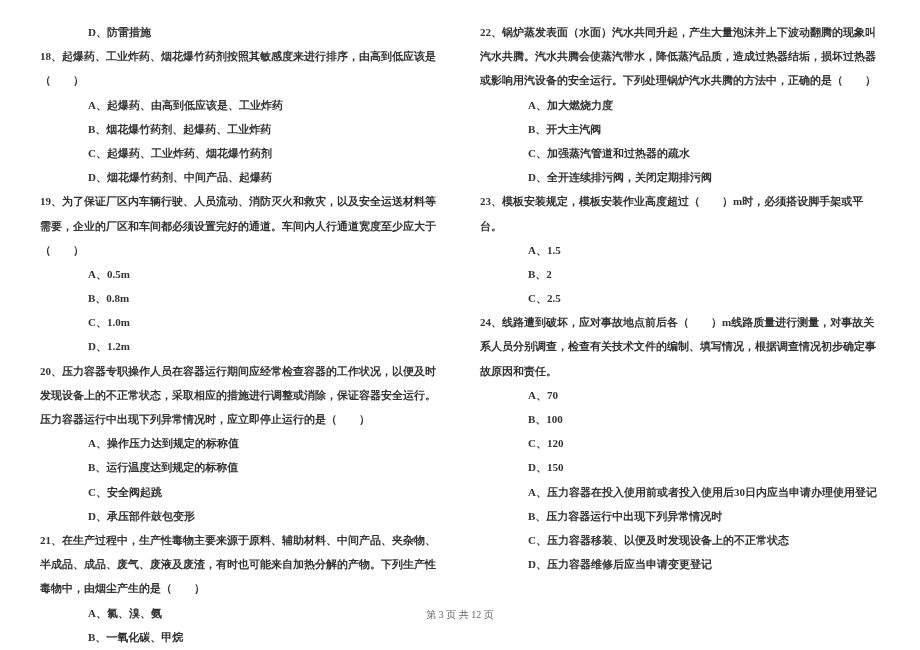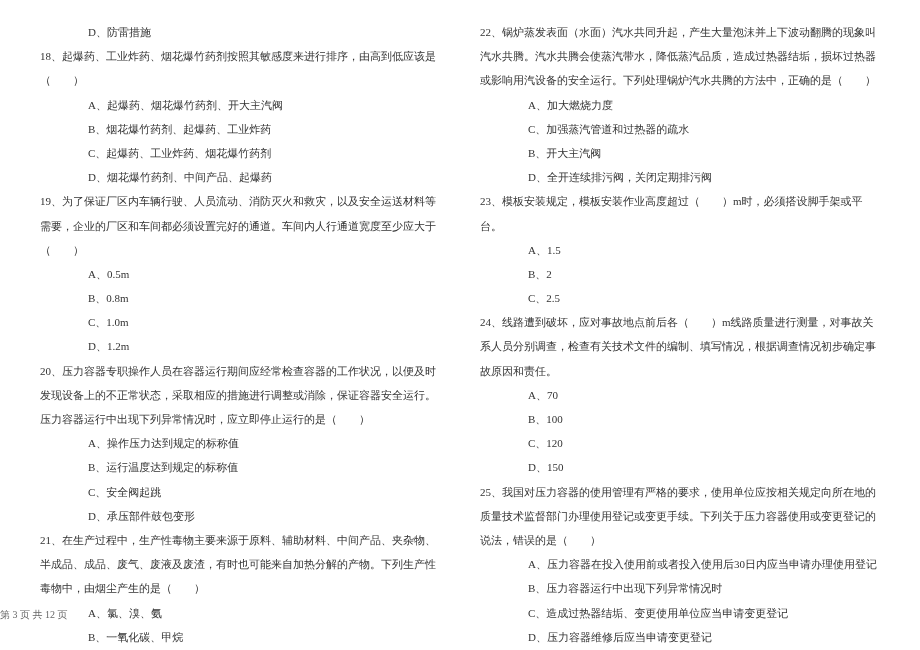--- a/index.html
+++ b/index.html
@@ -16,41 +16,43 @@
   .page {
     display: flex;
     padding: 20px 40px 0 40px;
     gap: 40px;
     height: 600px;
     box-sizing: border-box;
   }
   .col {
     flex: 1;
     line-height: 2.2;
+    font-weight: bold;
   }
   .indent-opt {
     padding-left: 48px;
   }
   .q {
     padding-left: 0;
   }
   .footer {
+    text-align: center;
     font-size: 10px;
     color: #666;
     padding-top: 8px;
   }
 </style>
 </head>
 <body>
 
 <div class="page">
   <div class="col">
     <div class="indent-opt">D、防雷措施</div>
     <div class="q">18、起爆药、工业炸药、烟花爆竹药剂按照其敏感度来进行排序，由高到低应该是（　　）</div>
-    <div class="indent-opt">A、起爆药、烟花爆竹药剂、开大主汽阀</div>
+    <div class="indent-opt">A、起爆药、由高到低应该是、工业炸药</div>
     <div class="indent-opt">B、烟花爆竹药剂、起爆药、工业炸药</div>
     <div class="indent-opt">C、起爆药、工业炸药、烟花爆竹药剂</div>
     <div class="indent-opt">D、烟花爆竹药剂、中间产品、起爆药</div>
     <div class="q">19、为了保证厂区内车辆行驶、人员流动、消防灭火和救灾，以及安全运送材料等需要，企业的厂区和车间都必须设置完好的通道。车间内人行通道宽度至少应大于（　　）</div>
     <div class="indent-opt">A、0.5m</div>
     <div class="indent-opt">B、0.8m</div>
     <div class="indent-opt">C、1.0m</div>
     <div class="indent-opt">D、1.2m</div>
     <div class="q">20、压力容器专职操作人员在容器运行期间应经常检查容器的工作状况，以便及时发现设备上的不正常状态，采取相应的措施进行调整或消除，保证容器安全运行。压力容器运行中出现下列异常情况时，应立即停止运行的是（　　）</div>
     <div class="indent-opt">A、操作压力达到规定的标称值</div>
@@ -60,34 +62,33 @@
     <div class="q">21、在生产过程中，生产性毒物主要来源于原料、辅助材料、中间产品、夹杂物、半成品、成品、废气、废液及废渣，有时也可能来自加热分解的产物。下列生产性毒物中，由烟尘产生的是（　　）</div>
     <div class="indent-opt">A、氯、溴、氨</div>
     <div class="indent-opt">B、一氧化碳、甲烷</div>
     <div class="indent-opt">C、水银、苯</div>
 
   </div>
 
   <div class="col">
     <div class="q">22、锅炉蒸发表面（水面）汽水共同升起，产生大量泡沫并上下波动翻腾的现象叫汽水共腾。汽水共腾会使蒸汽带水，降低蒸汽品质，造成过热器结垢，损坏过热器或影响用汽设备的安全运行。下列处理锅炉汽水共腾的方法中，正确的是（　　）</div>
     <div class="indent-opt">A、加大燃烧力度</div>
+    <div class="indent-opt">B、开大主汽阀</div>
     <div class="indent-opt">C、加强蒸汽管道和过热器的疏水</div>
-    <div class="indent-opt">B、开大主汽阀</div>
     <div class="indent-opt">D、全开连续排污阀，关闭定期排污阀</div>
     <div class="q">23、模板安装规定，模板安装作业高度超过（　　）m时，必须搭设脚手架或平台。</div>
     <div class="indent-opt">A、1.5</div>
     <div class="indent-opt">B、2</div>
     <div class="indent-opt">C、2.5</div>
     <div class="q">24、线路遭到破坏，应对事故地点前后各（　　）m线路质量进行测量，对事故关系人员分别调查，检查有关技术文件的编制、填写情况，根据调查情况初步确定事故原因和责任。</div>
     <div class="indent-opt">A、70</div>
     <div class="indent-opt">B、100</div>
     <div class="indent-opt">C、120</div>
     <div class="indent-opt">D、150</div>
-    <div class="q">25、我国对压力容器的使用管理有严格的要求，使用单位应按相关规定向所在地的质量技术监督部门办理使用登记或变更手续。下列关于压力容器使用或变更登记的说法，错误的是（　　）</div>
     <div class="indent-opt">A、压力容器在投入使用前或者投入使用后30日内应当申请办理使用登记</div>
     <div class="indent-opt">B、压力容器运行中出现下列异常情况时</div>
-    <div class="indent-opt">C、造成过热器结垢、变更使用单位应当申请变更登记</div>
+    <div class="indent-opt">C、压力容器移装、以便及时发现设备上的不正常状态</div>
     <div class="indent-opt">D、压力容器维修后应当申请变更登记</div>
 
   </div>
 </div>
 
 <div class="footer">第 3 页 共 12 页</div>
 
 </body></html>

